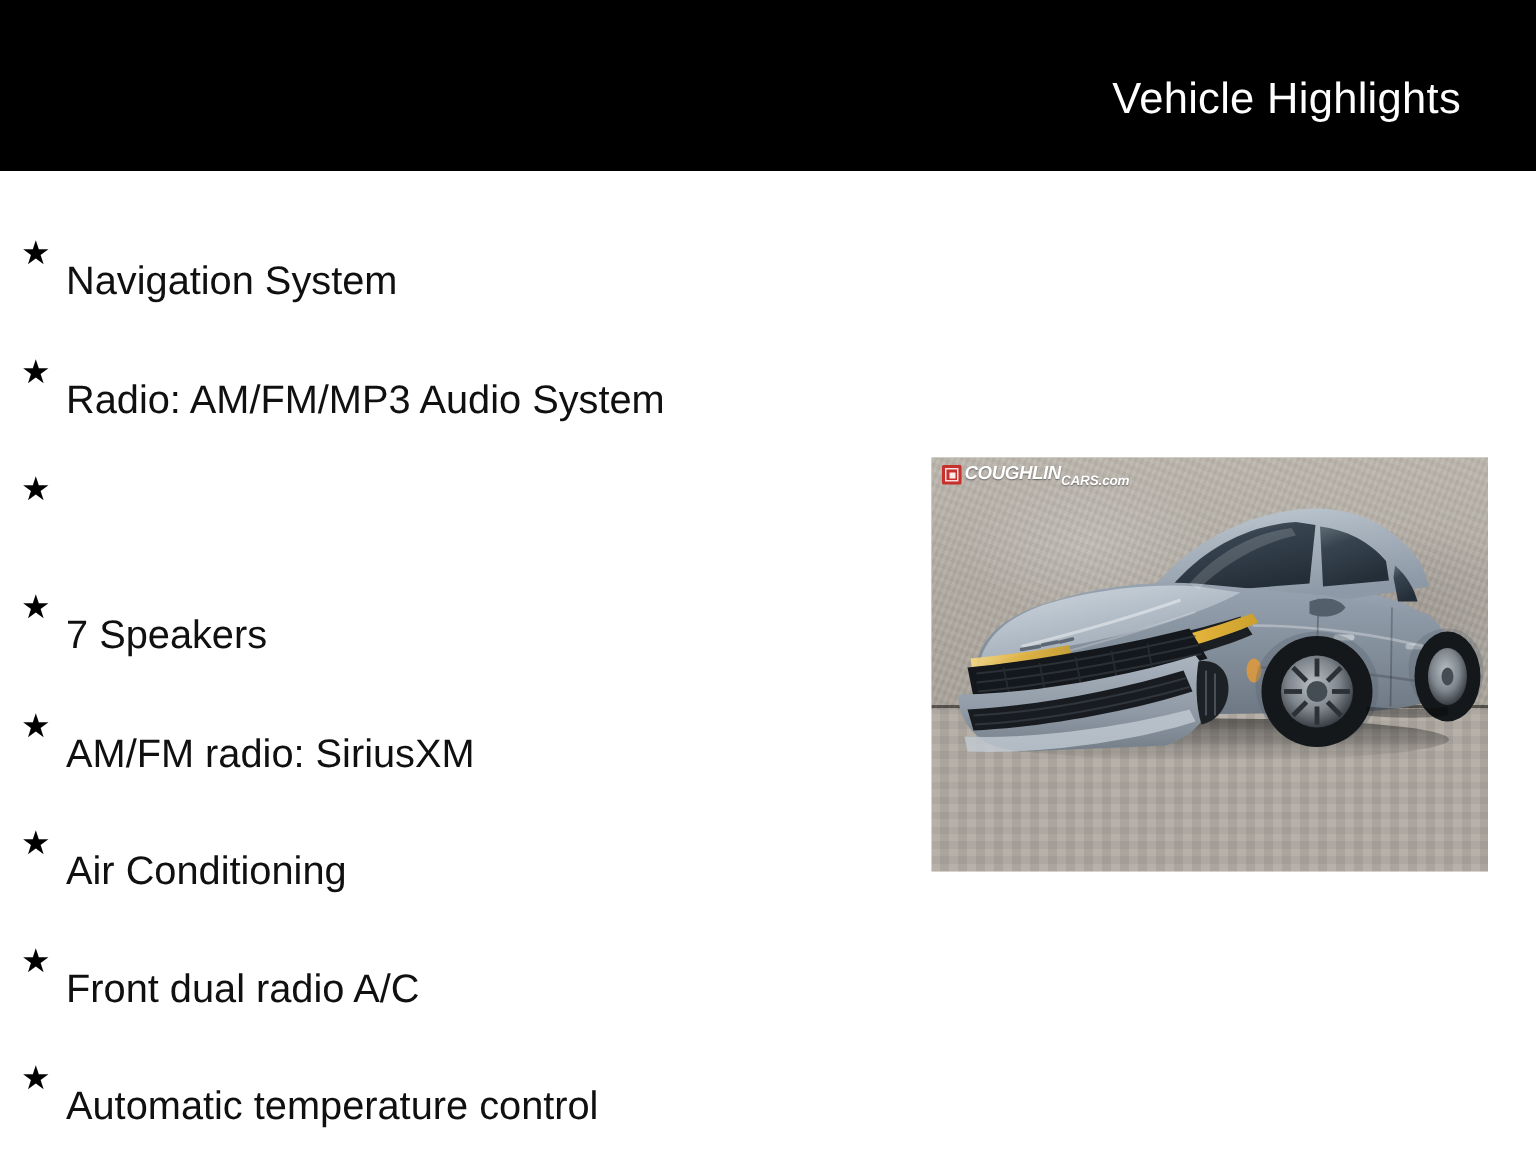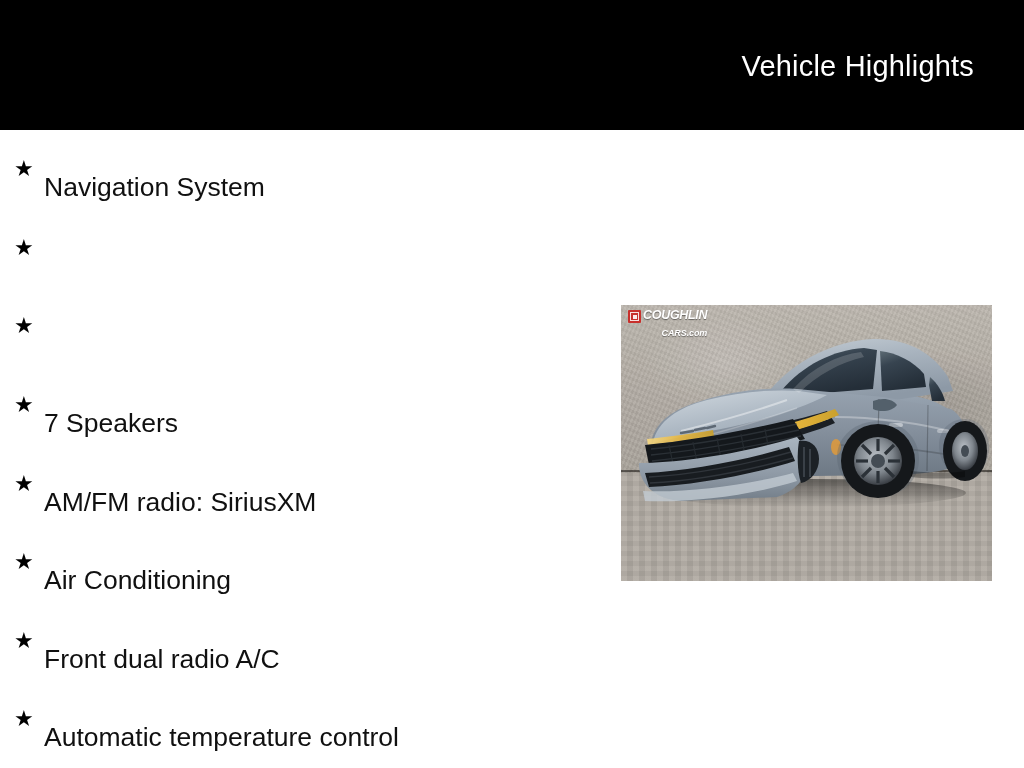--- a/index.html
+++ b/index.html
@@ -14,21 +14,21 @@
     overflow: hidden;
     position: relative;
   }
 
   
   #header-bar {
     position: absolute;
     left: 0;
     top: 0;
     width: 1024px;
-    height: 130px;
+    height: 114px;
     background: #000000;
     box-sizing: border-box;
   }
   #header-title {
     position: absolute;
     right: 50px;
     top: 49px;
     color: #ffffff;
     font-size: 29px;
     line-height: 34px;
@@ -162,21 +162,21 @@
   }
   .wm-badge::after {
     content: "";
     position: absolute;
     left: 4.5px; top: 4.5px;
     width: 4px; height: 4px;
     background: rgba(255,255,255,0.9);
   }
   .wm-text {
     display: flex;
-    flex-direction: column;
+    flex-direction: row;
     line-height: 1;
   }
   .wm-line1 {
     color: #ffffff;
     font-size: 12.5px;
     font-weight: bold;
     font-style: italic;
     letter-spacing: -0.3px;
     text-shadow: 0 1px 1px rgba(0,0,0,0.45);
   }
@@ -198,20 +198,21 @@
   <div id="header-title">Vehicle Highlights</div>
 </div>
 
 <ul id="highlights-list">
   <li class="highlight-item">
     <span class="bullet-star">★</span>
     <span class="highlight-label">Navigation System</span>
   </li>
   <li class="highlight-item">
     <span class="bullet-star">★</span>
+    <span class="highlight-label">Radio: AM/FM/MP3 Audio System</span>
   </li>
   <li class="highlight-item">
     <span class="bullet-star">★</span>
   </li>
   <li class="highlight-item">
     <span class="bullet-star">★</span>
     <span class="highlight-label">7 Speakers</span>
   </li>
   <li class="highlight-item">
     <span class="bullet-star">★</span>

